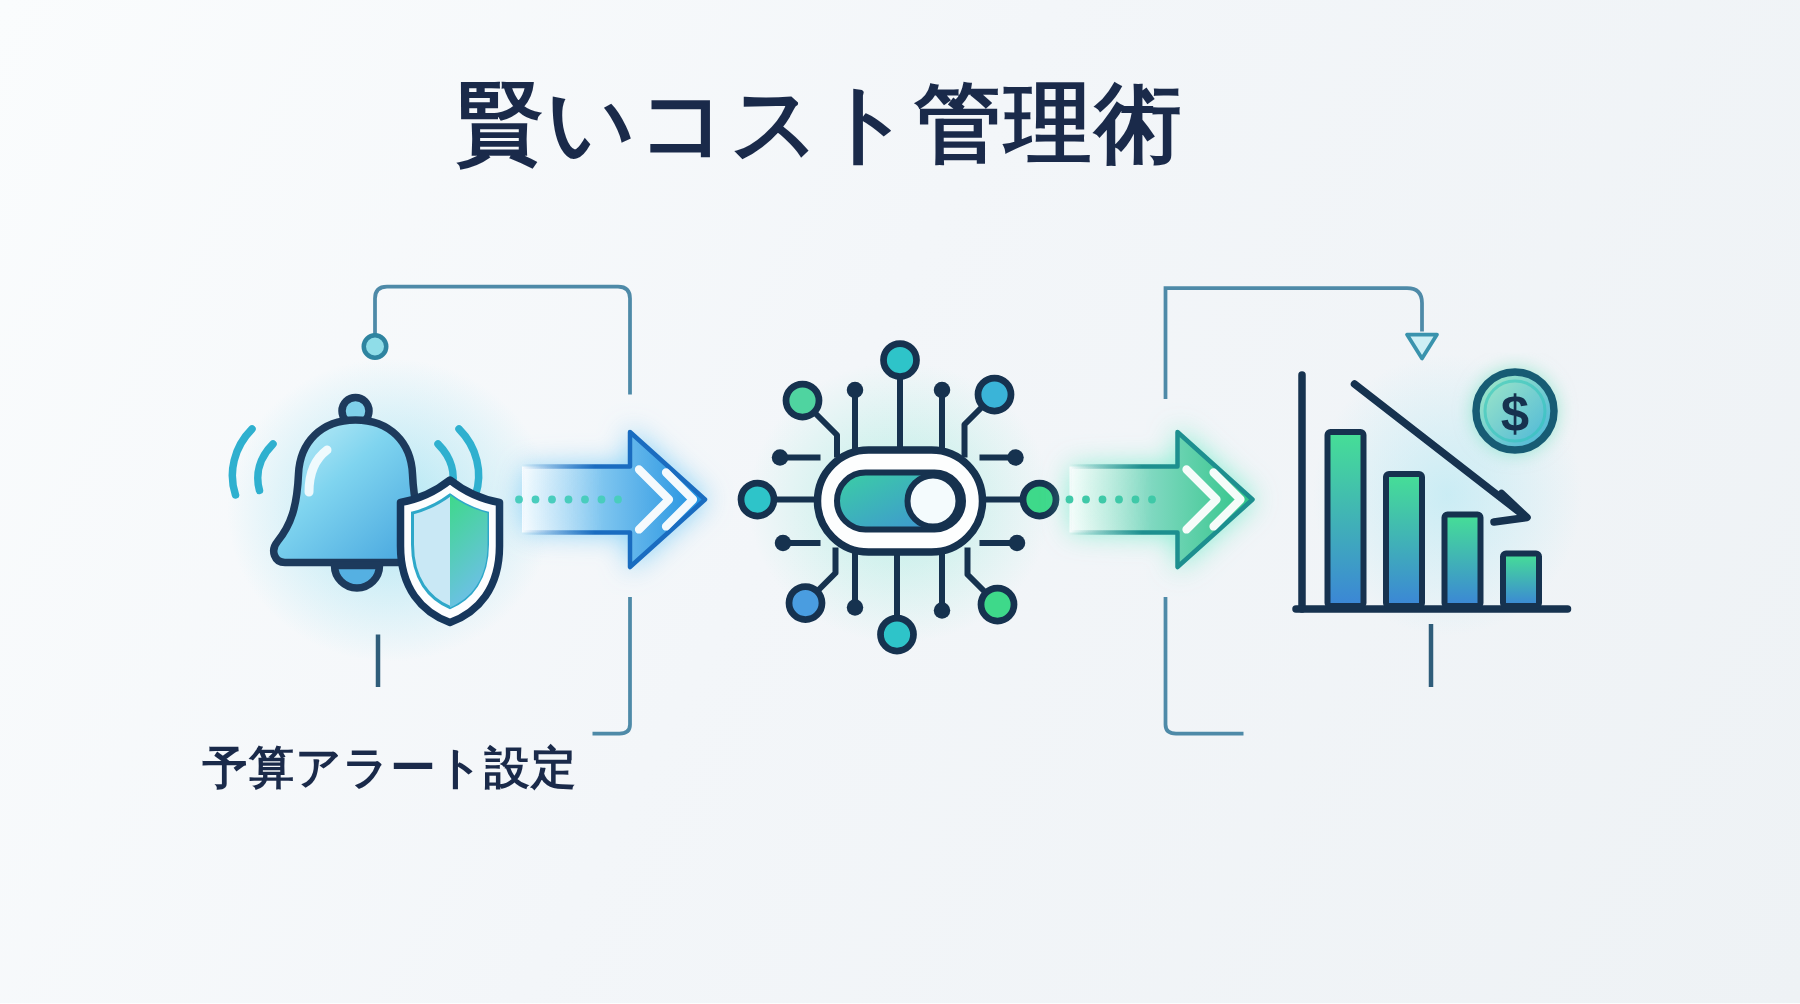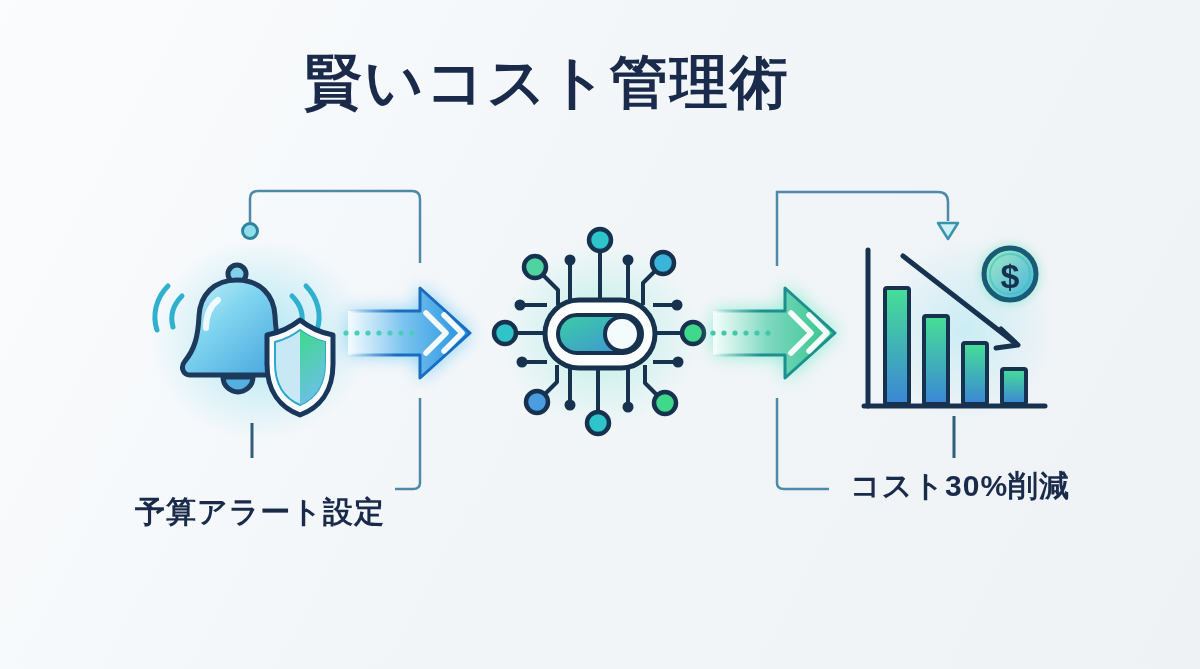--- a/index.html
+++ b/index.html
@@ -236,15 +236,14 @@
     </g>
 
     <g style="filter:drop-shadow(0 0 6px rgba(90,220,180,.55))">
       <circle cx="155" cy="39" r="26" fill="url(#coinGrad)" stroke="#175c74" stroke-width="5"></circle>
       <circle cx="155" cy="39" r="20" fill="none" stroke="#2ec4b9" stroke-width="2" opacity="0.55"></circle>
       <text x="155" y="41" text-anchor="middle" dominant-baseline="central" font-family="Liberation Sans, DejaVu Sans, sans-serif" font-size="34" font-weight="bold" fill="#16324f">$</text>
     </g>
   </svg>
 
   <div class="step-label label-1">予算アラート設定</div>
-  <div class="step-label label-3">コスト30%削減</div>
 
 </div>
 
 </body></html>

